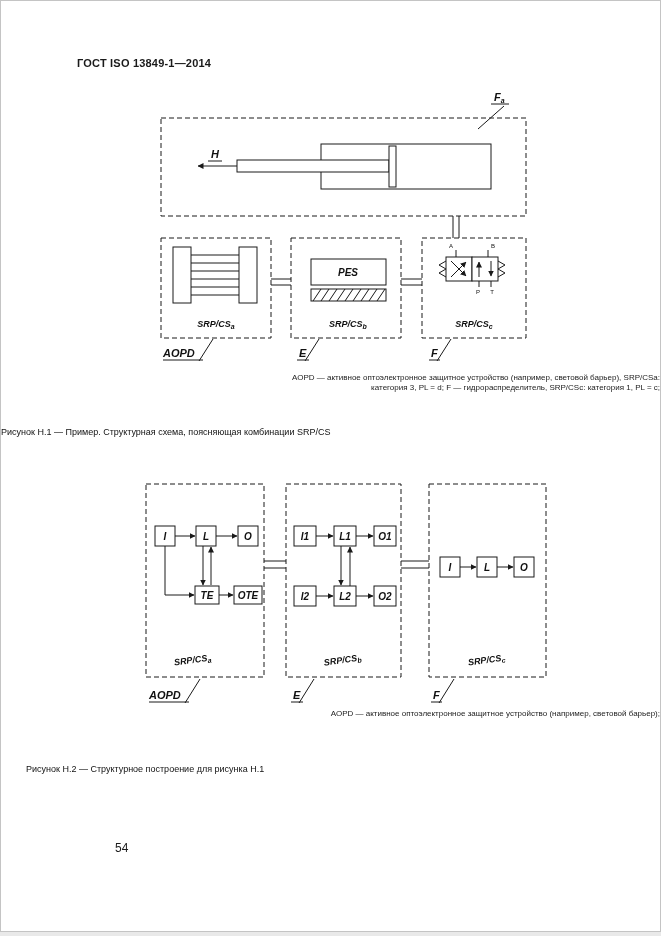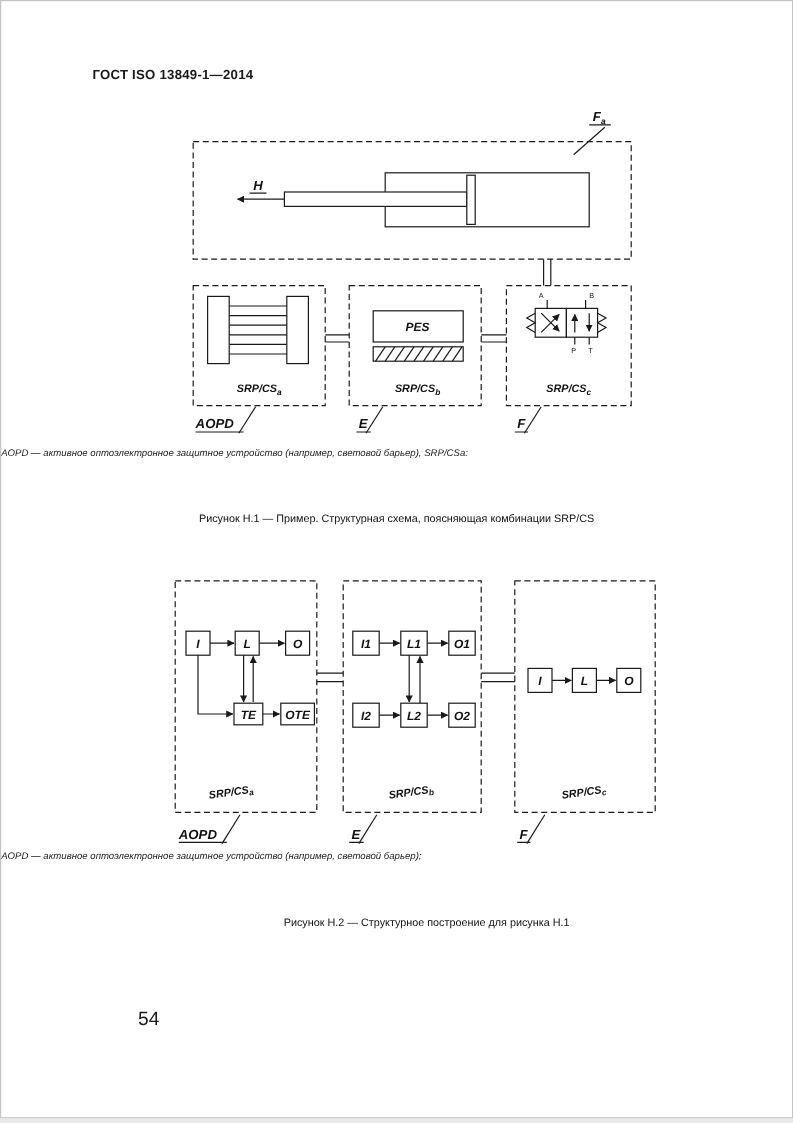--- a/index.html
+++ b/index.html
@@ -8,29 +8,29 @@
     background:#ffffff; border:1px solid #c4c4c4; box-sizing:border-box;
     font-family:"Liberation Sans", sans-serif; color:#1a1a1a; overflow:hidden;
   }
   .doc-header {
     position:absolute; left:76px; top:56px;
     font-size:11px; font-weight:bold; letter-spacing:0.2px;
   }
   svg.fig { position:absolute; left:0; }
   svg.fig1 { top:88px; }
   svg.fig2 { top:478px; }
-  .caption { position:absolute; left:0; width:100%; text-align:left;
-             font-size:8px; line-height:10px; color:#222;font-style:italic; }
+  .caption { position:absolute; left:0; width:100%; text-align:right;
+             font-size:8px; line-height:10px; color:#222; }
   .cap1 { top:372px; }
   .cap2 { top:708px; }
-  .fig-title { position:absolute; left:0; width:100%; text-align:center;
+  .fig-title { position:absolute; left:0; width:100%; text-align:left;
                font-size:9px; color:#111; }
   .t1 { top:426px; }
   .t2 { top:763px;padding-left:25px; }
-  .page-number { position:absolute; left:76px; top:840px; font-size:16px;padding-left:38px; }
+  .page-number { position:absolute; left:76px; top:840px; font-size:12px;padding-left:38px; }
 
   
   .ln   { stroke:#1a1a1a; stroke-width:1; fill:none; }
   .dash { stroke:#1a1a1a; stroke-width:1; fill:none; stroke-dasharray:5 3; }
   .box  { fill:#ffffff; stroke:#1a1a1a; stroke-width:1; }
   svg text { font-family:"Liberation Sans", sans-serif; fill:#111; }
   .blk   { font-style:italic; font-weight:bold; font-size:10px; }
   .srpcs { font-style:italic; font-weight:bold; font-size:9px; }
   .sub   { font-size:7px; font-style:italic; font-weight:bold; }
   .tag   { font-style:italic; font-weight:bold; font-size:11px; }
@@ -146,20 +146,21 @@
     </g>
     <g>
       <text x="430" y="268" class="tag">F</text>
       <line class="ln" x1="428" y1="271" x2="439" y2="271"></line>
       <line class="ln" x1="436" y1="272" x2="450" y2="250"></line>
     </g>
   </svg>
 
   <div class="caption cap1">
     <div>AOPD — активное оптоэлектронное защитное устройство (например, световой барьер), SRP/CSa:</div>
+    <div>категория 3, PL = d; F — гидрораспределитель, SRP/CSc: категория 1, PL = c;</div>
   </div>
   <div class="fig-title t1">Рисунок Н.1 — Пример. Структурная схема, поясняющая комбинации SRP/CS</div>
 
   <svg class="fig fig2" width="661" height="232" viewBox="0 0 661 232">
     <defs>
       <marker id="m2" viewBox="0 0 6 6" markerWidth="6" markerHeight="6" refX="5.5" refY="3" orient="auto" markerUnits="userSpaceOnUse">
         <path d="M0,0 L6,3 L0,6 Z" fill="#1a1a1a"></path>
       </marker>
     </defs>
 

